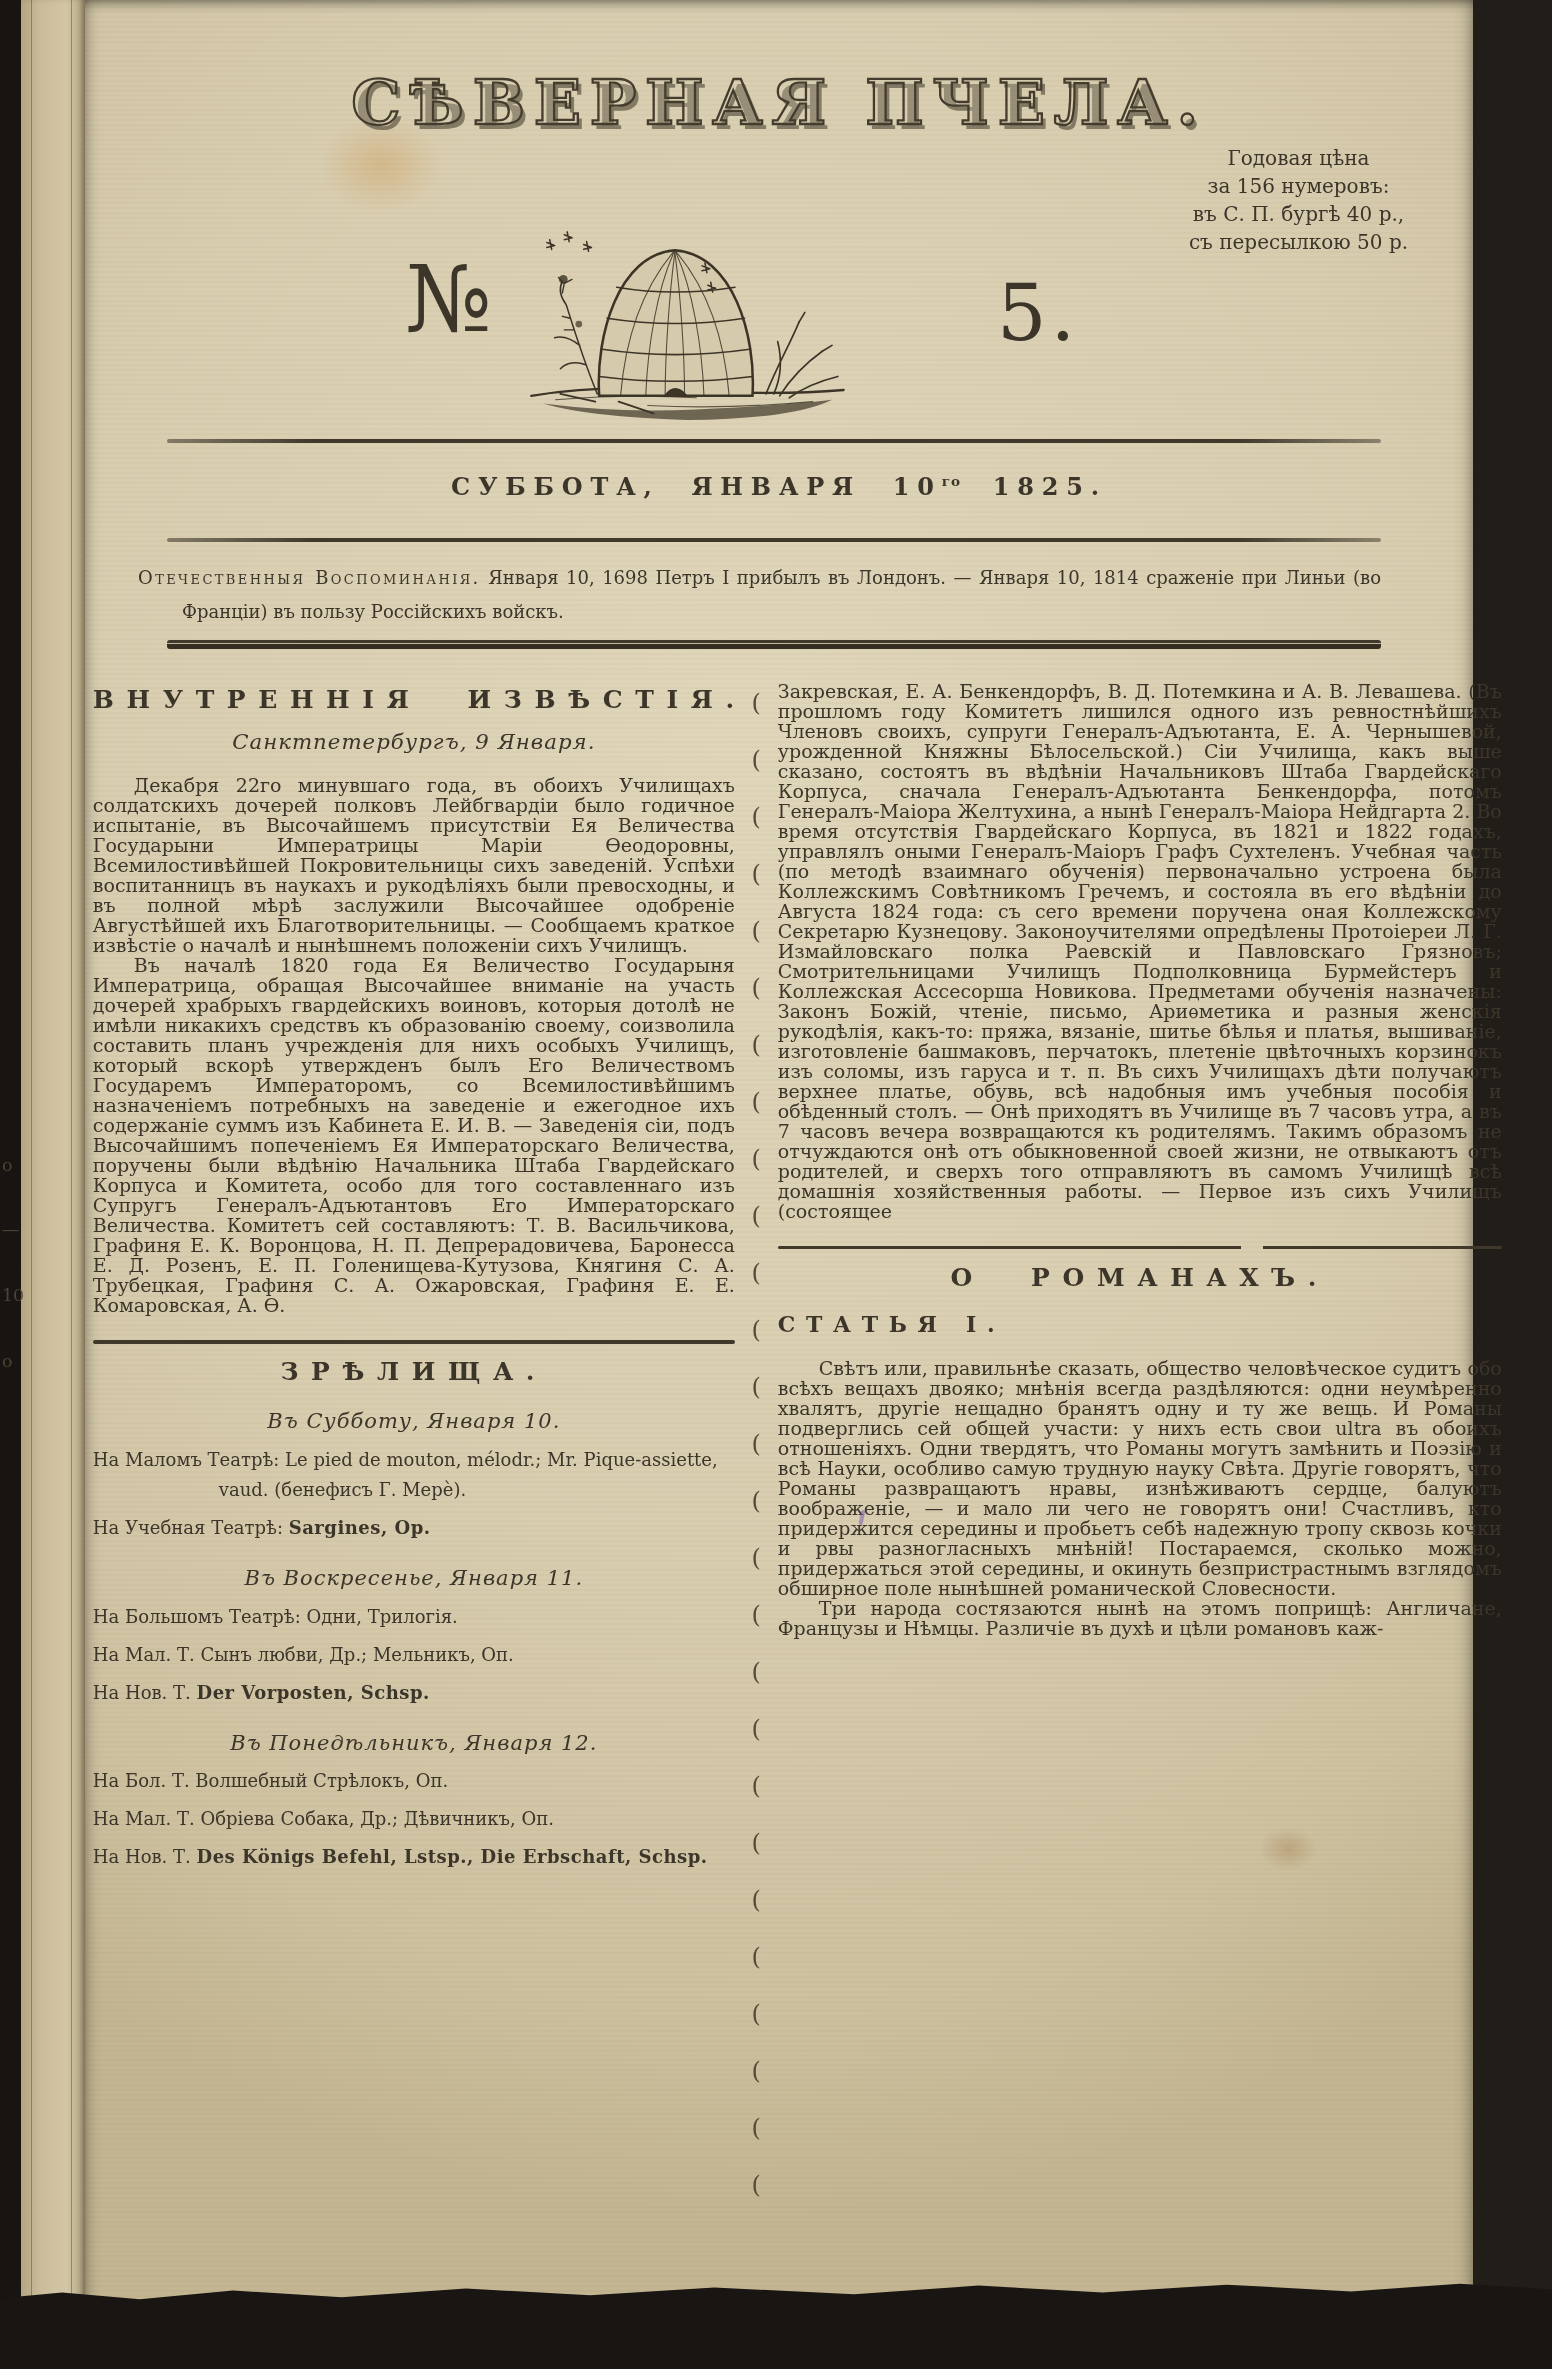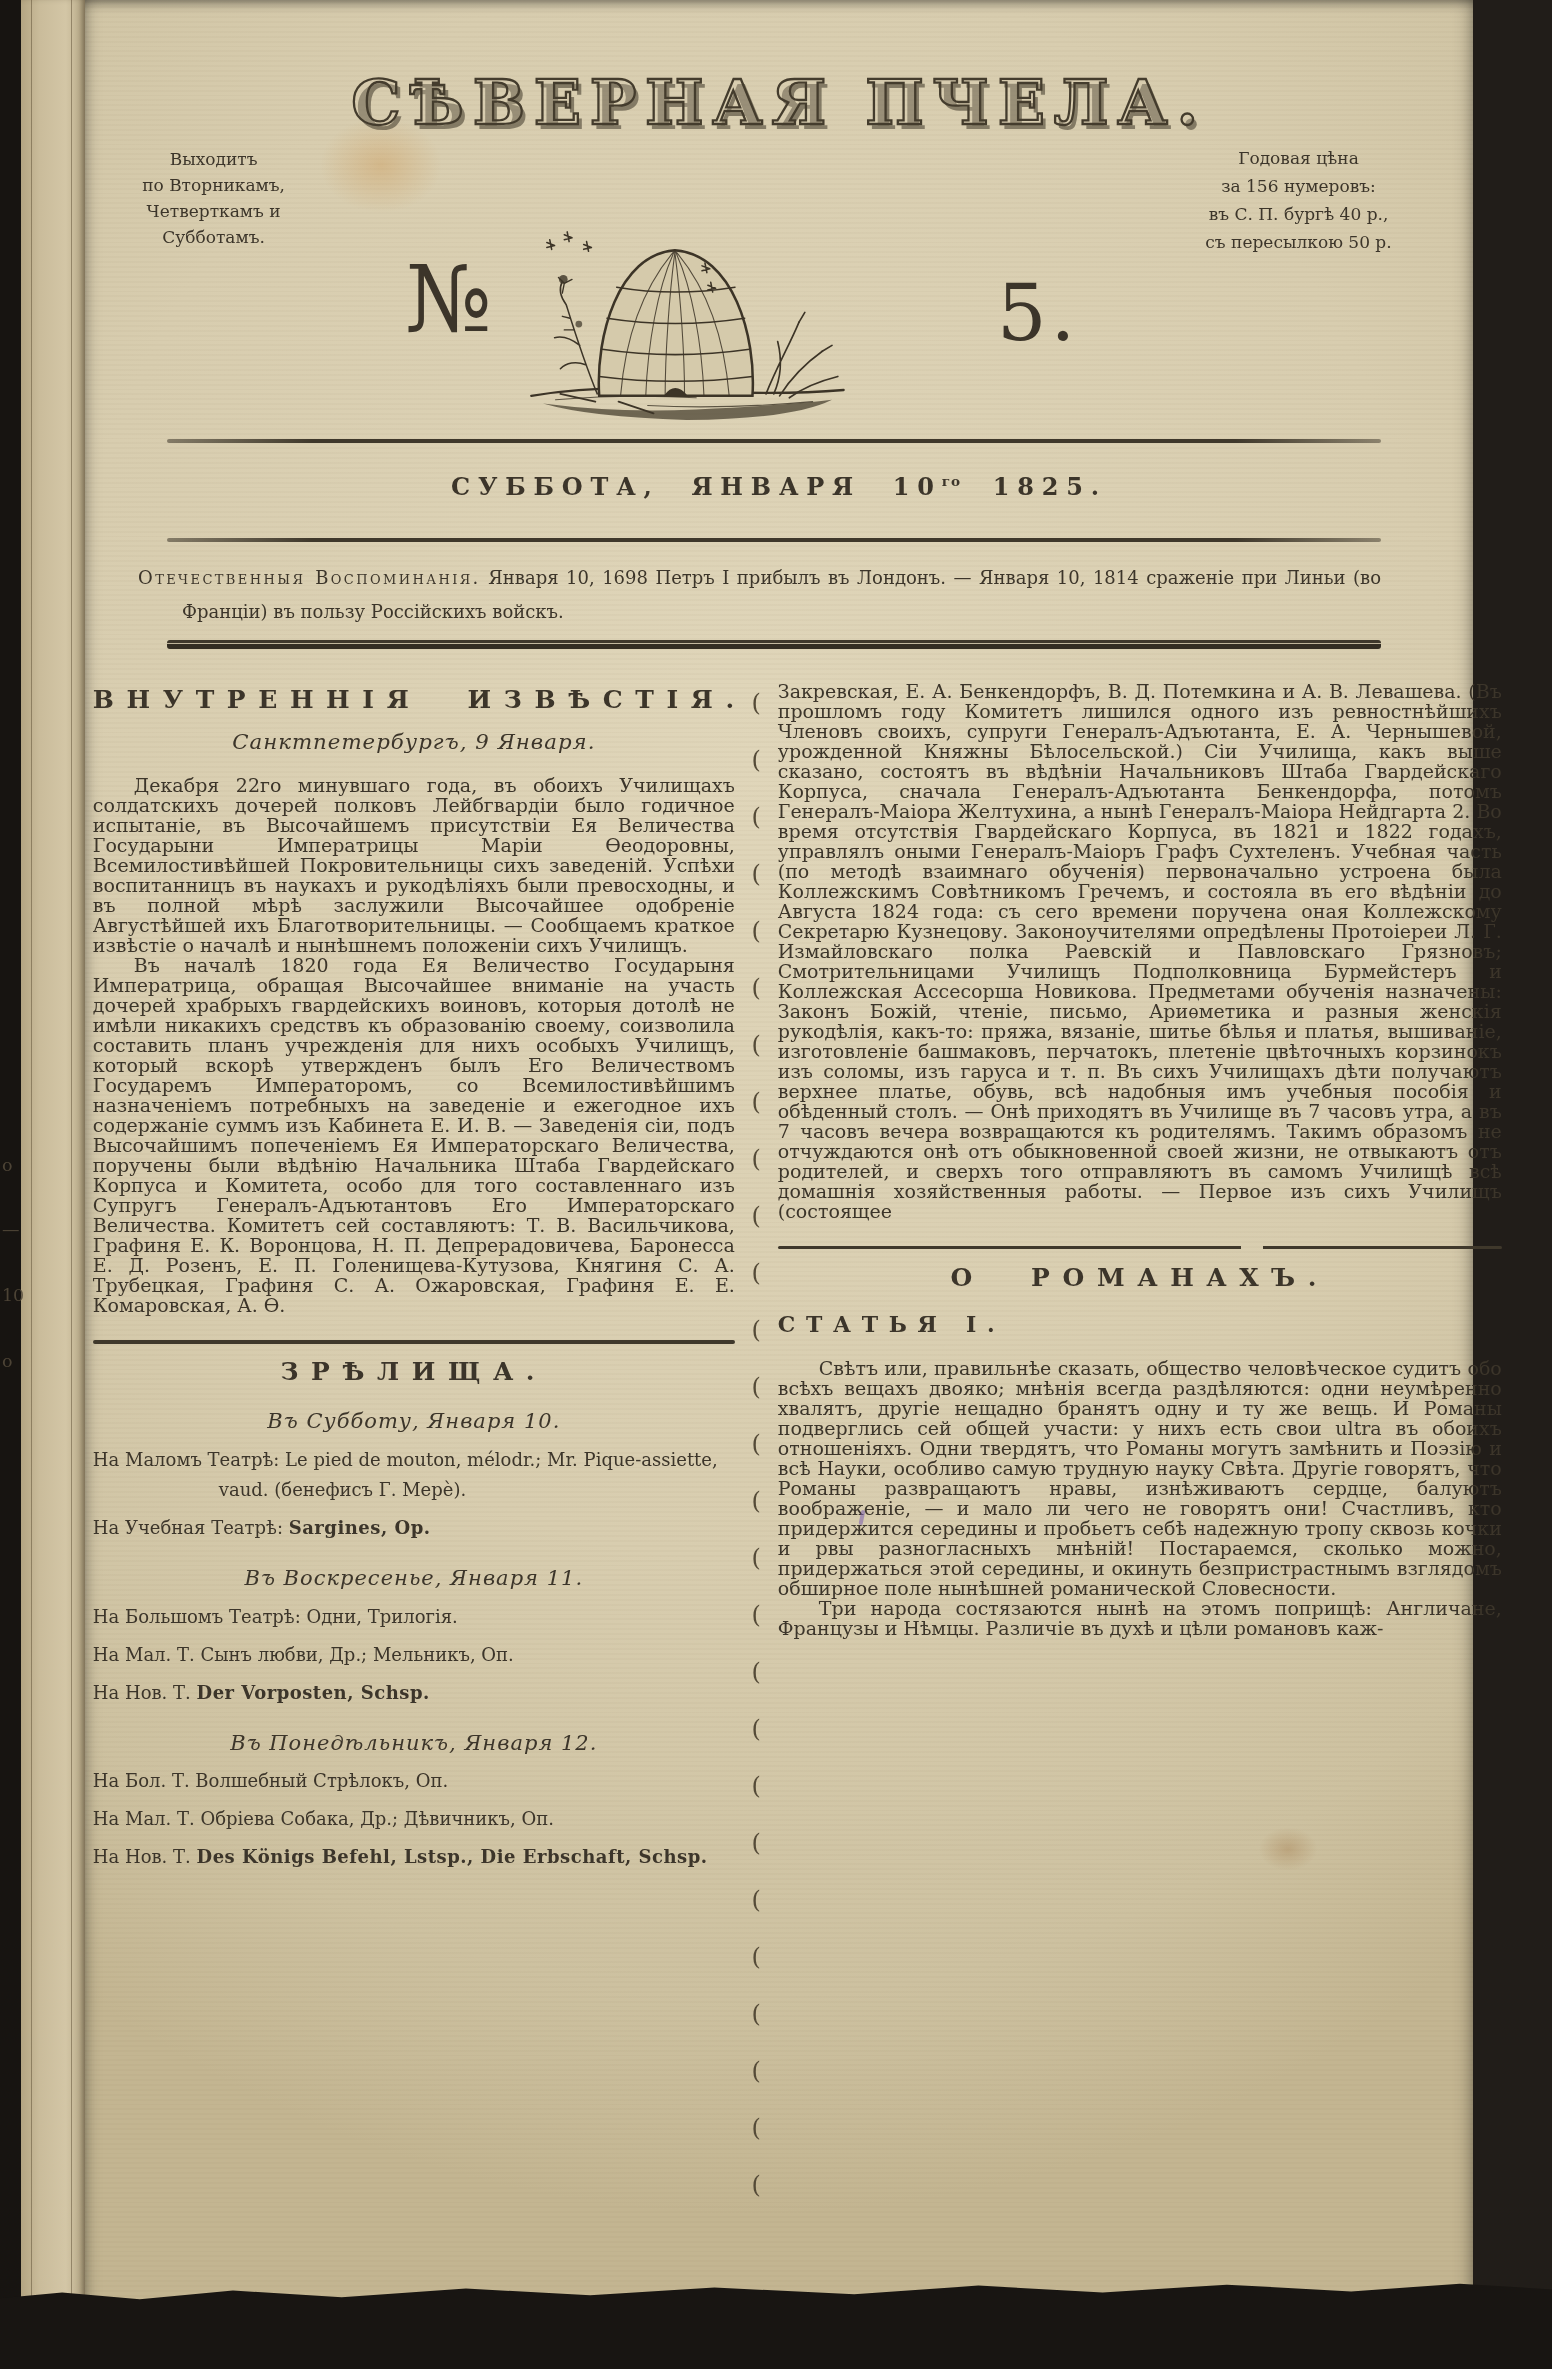--- a/index.html
+++ b/index.html
@@ -34,21 +34,21 @@
   .mast-title{
     position:absolute;top:66px;left:0;width:100%;text-align:center;
     font-size:62px;font-weight:bold;letter-spacing:8.7px;white-space:nowrap;
     color:rgba(216,205,176,.25);
     -webkit-text-stroke:2.3px #443c2d;
     text-shadow:3.9px 4.9px 0 rgba(62,54,40,.55);
   }
   .mast-left{position:absolute;top:146px;left:14.6px;width:228px;text-align:center;
     font-size:17px;line-height:26px;}
   .mast-right{position:absolute;top:144px;left:1063px;width:301px;text-align:center;
-    font-size:17px;line-height:28px;}
+    font-size:20px;line-height:28px;}
   .numero{position:absolute;top:254px;left:320px;font-size:92px;line-height:1;}
   .issue-num{position:absolute;top:274px;left:912px;font-size:78px;line-height:1;letter-spacing:3.9px;}
   .hive{position:absolute;top:229px;left:417px;}
 
   
   .rule{position:absolute;left:82px;right:92px;background:#3f382b;border-radius:2.9px;}
   .rule-thin{height:3.9px;background:linear-gradient(90deg,rgba(63,56,43,.55),#3f382b 12%,#3f382b 88%,rgba(63,56,43,.5));}
   .rule-heavy{height:8.7px;background:
       linear-gradient(to bottom,#3f382b 0 2.9px,rgba(63,56,43,.15) 2.9px 3.9px,#332d22 3.9px 8.7px);}
 
@@ -103,26 +103,20 @@
 </div>
 <span class="margin-frag" style="top:1155px">о</span>
 <span class="margin-frag" style="top:1219px">—</span>
 <span class="margin-frag" style="top:1285px">10</span>
 <span class="margin-frag" style="top:1351px">о</span>
 
 <div class="paper">
 
   <div class="mast-title">СѢВЕРНАЯ ПЧЕЛА.</div>
 
-  <div class="mast-left">
-    <div>Выходитъ</div>
-    <div>по Вторникамъ,</div>
-    <div>Четверткамъ и</div>
-    <div>Субботамъ.</div>
-  </div>
 
   <div class="mast-right">
     <div>Годовая цѣна</div>
     <div>за 156 нумеровъ:</div>
     <div>въ С. П. бургѣ 40 р.,</div>
     <div>съ пересылкою 50 р.</div>
   </div>
 
   <div class="numero">№</div>
   <div class="issue-num">5.</div>

